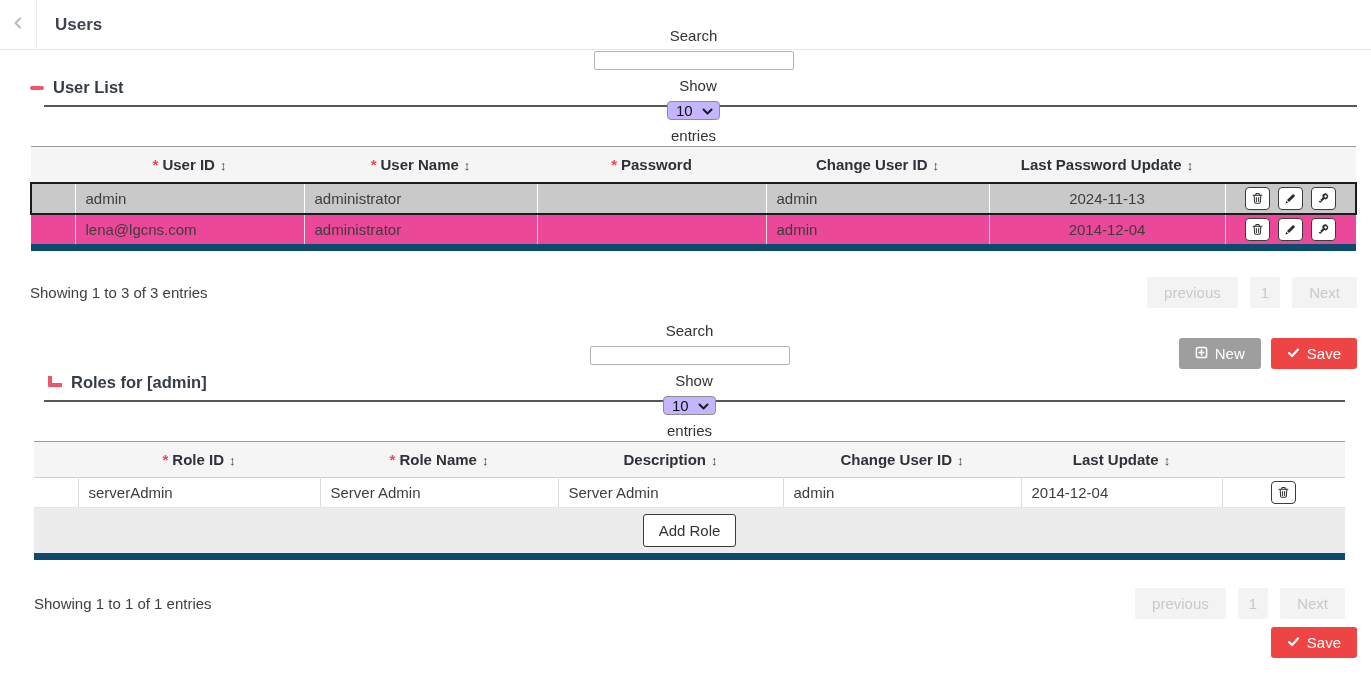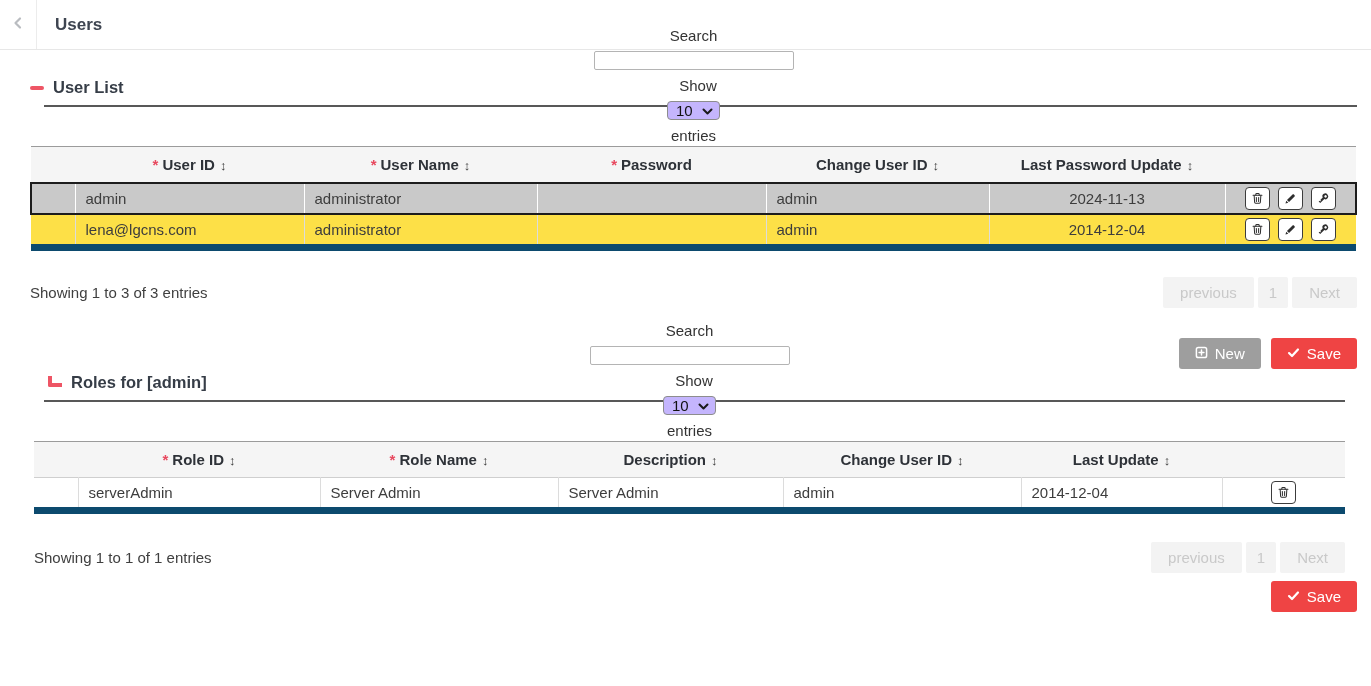--- a/index.html
+++ b/index.html
@@ -104,21 +104,21 @@
   .sort { color: #3a3a3a; margin-left: 5px; font-size: 13px; }
   tbody td {
     padding: 6px 10px;
     height: 26px;
     color: #3d3d3d;
     border-bottom: 1px solid #e3e3e3;
     overflow: hidden;
     white-space: nowrap;
   }
   tbody td + td { border-left: 1px solid #dcdcdc; }
-  tr.alt td { background: #fde047; }
+  tr.alt td { background: #ec4899; }
   tr.selected td {
     background: #c9c9c9;
     border-top: 2px solid #1c1c1c;
     border-bottom: 2px solid #1c1c1c;
   }
   tr.selected td:first-child { border-left: 2px solid #1c1c1c; }
   tr.selected td:last-child  { border-right: 2px solid #1c1c1c; }
   tr.selected td + td { border-left: 1px solid rgba(255,255,255,.65); }
   td.center { text-align: center; }
   td.actions { text-align: center; padding: 3px 6px; }
@@ -152,21 +152,21 @@
   }
 
   
   .table-footer {
     margin-top: 26px;
     display: flex;
     justify-content: space-between;
     align-items: center;
   }
   .summary { color: #3f3f3f; }
-  .pagination { display: flex; gap: 4px; }
+  .pagination { display: flex; gap: 12px; }
   .pg {
     background: #f3f3f3;
     color: #c9c9c9;
     padding: 7px 17px;
     border-radius: 2px;
     cursor: default;
     font-size: 15px;
   }
   .pg.page { padding: 7px 11px; }
 
@@ -400,20 +400,25 @@
                   <path d="M2.2 3.6h9.6"></path>
                   <path d="M5.2 3.4V2.4c0-.5.4-.9.9-.9h1.8c.5 0 .9.4.9.9v1"></path>
                   <path d="M3.4 3.8l.5 7.3c.04.6.5 1 1.1 1h4c.6 0 1.06-.44 1.1-1l.5-7.3"></path>
                   <path d="M5.8 6v4.3"></path>
                   <path d="M8.2 6v4.3"></path>
                 </g>
               </svg>
             </span>
         </td>
       </tr>
+      <tr class="add-row">
+        <td colspan="7">
+          <button class="add-role-btn">Add Role</button>
+        </td>
+      </tr>
     </tbody>
   </table>
 
   <div class="table-footer" style="margin-top:28px;">
     <span class="summary">Showing 1 to 1 of 1 entries</span>
     <div class="pagination">
       <span class="pg">previous</span>
       <span class="pg page">1</span>
       <span class="pg">Next</span>
     </div>

